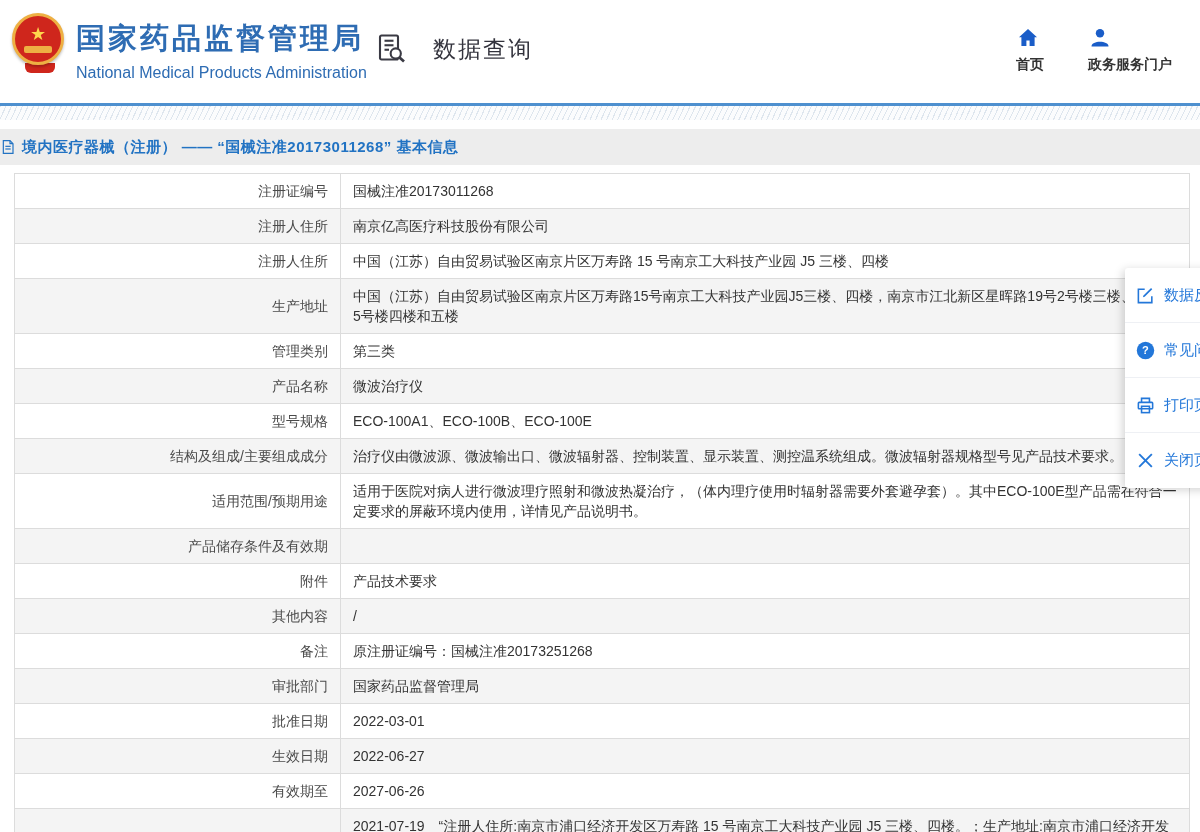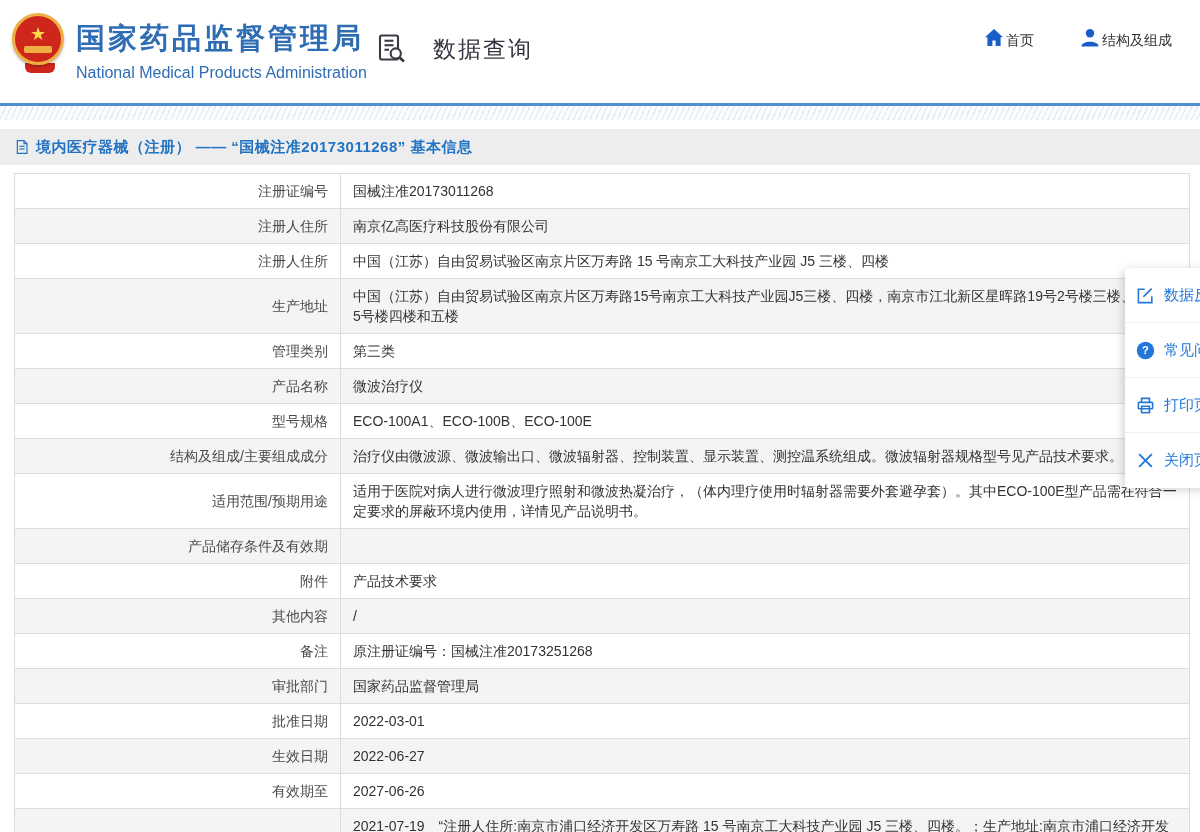--- a/index.html
+++ b/index.html
@@ -16,30 +16,30 @@
   .emblem::after { content:""; position:absolute; left:9px; right:9px; bottom:9px;
     height:7px; background:#eeb043; border-radius:2px; }
   .emblem-ribbon { position:absolute; left:13px; top:50px; width:30px; height:10px;
     background:#cf261c; border-radius:0 0 6px 6px; }
   .brand { position:absolute; left:76px; top:19px; }
   .brand-cn { font-size:29px; font-weight:bold; color:#2e6cb3; letter-spacing:3px; }
   .brand-en { font-size:16px; color:#2e6cb3; margin-top:5px; }
   .query { position:absolute; left:374px; top:31px; display:flex; align-items:center; gap:23px; }
   .query-text { font-size:23px; color:#33333d; letter-spacing:2px; font-weight:500; }
   .nav { position:absolute; right:28px; top:26px; display:flex; gap:44px; }
-  .nav-item { display:flex; flex-direction:row; cursor:pointer; }
+  .nav-item { display:flex; flex-direction:column; cursor:pointer;font-weight:bold; }
   .nav-item span { font-size:14px; color:#333; margin-top:6px; white-space:nowrap; }
 
   .blue-line { height:3px; background:#4e90cf; }
   .hatch { height:14px; background:#fbfcfd;
     background-image:repeating-linear-gradient(115deg, rgba(90,130,170,.18) 0 1px, transparent 1px 5px); }
 
   
   .titlebar { margin-top:9px; height:36px; background:#ededed; display:flex;
-    align-items:center; padding-left:14px; gap:6px; }
+    align-items:center; gap:6px; }
   .titlebar .ttl { font-size:15px; font-weight:bold; color:#2273c3; letter-spacing:.5px; }
 
   
   .tbl-wrap { margin:8px 14px 0 14px; }
   table { width:1176px; border-collapse:collapse; table-layout:fixed; }
   col.c1 { width:326px; }
   td { border:1px solid #dcdcdc; font-size:14px; line-height:20px; padding:7px 12px;
     vertical-align:middle; word-break:break-all;margin-left:20px; }
   td.lbl { text-align:right; color:#4a4a4a; }
   td.val { color:#333; }
@@ -86,21 +86,21 @@
       <svg width="24" height="24" viewBox="0 0 24 24" fill="#1a5dc8">
         <path d="M3 11.2 L12 3 l9 8.2 h-2.4 V20 h-5 v-5.6 h-3.2 V20 h-5 v-8.8 z"></path>
       </svg>
       <span>首页</span>
     </div>
     <div class="nav-item">
       <svg width="24" height="24" viewBox="0 0 24 24" fill="#1a5dc8">
         <circle cx="12" cy="7.2" r="4.2"></circle>
         <path d="M3.5 20.5 c0-6.2 17-6.2 17 0 z"></path>
       </svg>
-      <span>结构及组成</span>
+      <span>政务服务门户</span>
     </div>
   </div>
 </div>
 
 <div class="blue-line"></div>
 <div class="hatch"></div>
 
 <div class="titlebar">
   <svg width="16" height="16" viewBox="0 0 24 24" fill="none" stroke="#2273c3" stroke-width="1.8">
     <path d="M5 2.5 h10 l4.5 4.5 V21.5 H5 z"></path>

